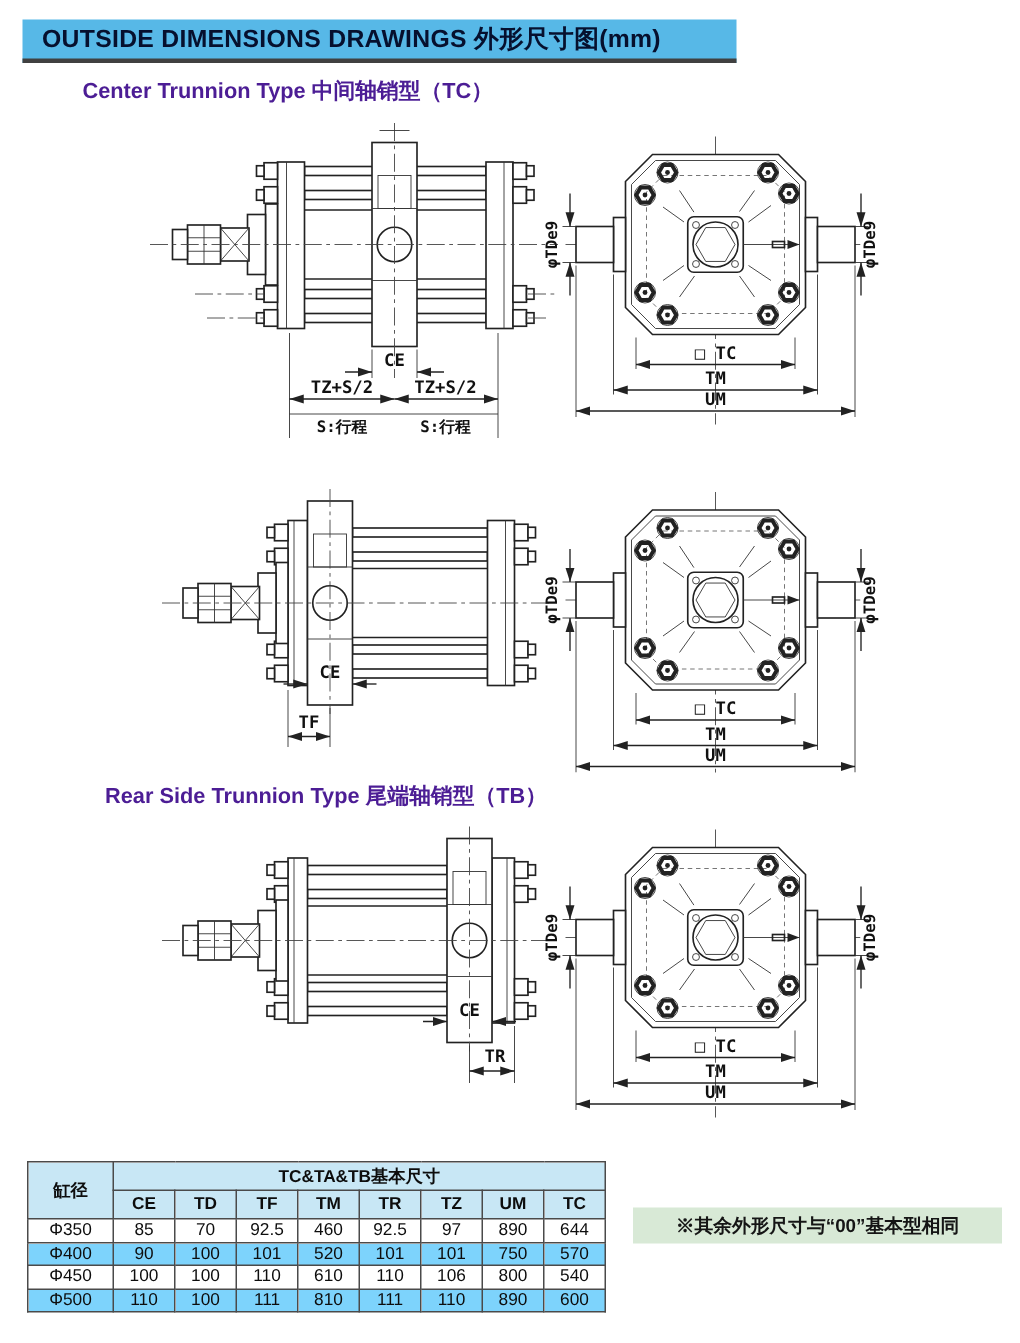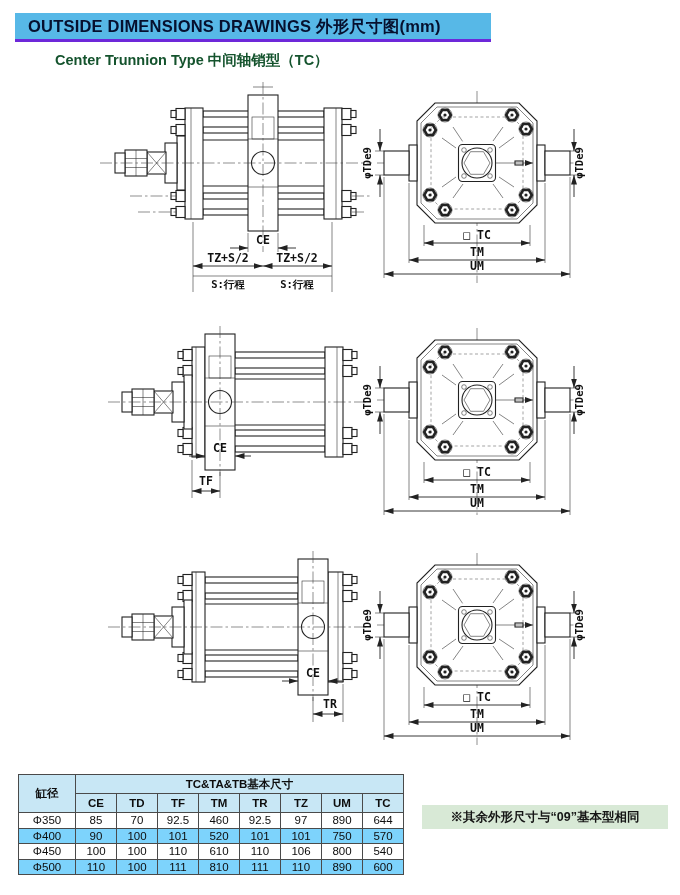--- a/index.html
+++ b/index.html
@@ -1,22 +1,22 @@
 <!DOCTYPE html>
 <html><head>
 <meta charset="utf-8">
 <style>
   html,body{margin:0;padding:0;background:#fff;}
   .page{position:relative;width:680px;height:895px;background:#fff;overflow:hidden;
         font-family:"Liberation Sans",sans-serif;color:#111;}
   .banner{position:absolute;left:15px;top:13px;width:476px;height:26px;
-          background:#57b8e7;border-bottom:3px solid #6d28d9;box-sizing:content-box;}
+          background:#57b8e7;border-bottom:3px solid #404040;box-sizing:content-box;}
   .banner span{display:block;line-height:26px;padding-left:13px;font-size:16.5px;
           font-weight:bold;color:#06102e;letter-spacing:.2px;}
-  .sec-heading{position:absolute;font-size:14.5px;font-weight:bold;color:#14532d;}
+  .sec-heading{position:absolute;font-size:14.5px;font-weight:bold;color:#4c1d95;}
   .h1{left:55px;top:51px;} .h2{left:70px;top:298px;} .h3{left:70px;top:521px;}
   svg.draw{position:absolute;left:0;}
   .ln{fill:none;stroke:#222;stroke-width:1.1;}
   .fw{fill:#fff;stroke:#222;stroke-width:1.1;}
   .tn{fill:none;stroke:#333;stroke-width:.6;}
   .cl{fill:none;stroke:#444;stroke-width:.6;stroke-dasharray:12 3 2.5 3;}
   .dsh{fill:none;stroke:#666;stroke-width:.6;stroke-dasharray:3 2.5;}
   .dim{fill:none;stroke:#222;stroke-width:.9;}
   .dimtxt{font-family:"DejaVu Sans Mono",monospace;font-size:11.5px;font-weight:bold;
           fill:#111;text-anchor:middle;}
@@ -36,20 +36,21 @@
 </head>
 <body>
 
 <div class="page">
 
   <div class="banner">
     <span>OUTSIDE DIMENSIONS DRAWINGS 外形尺寸图(mm)</span>
   </div>
 
   <div class="sec-heading h1">Center Trunnion Type 中间轴销型（TC）</div>
+  <div class="sec-heading h3">Rear Side Trunnion Type 尾端轴销型（TB）</div>
 
   <svg width="0" height="0" style="position:absolute" aria-hidden="true">
     <defs>
       <marker id="arr" markerWidth="11" markerHeight="9" refX="9.5" refY="4" orient="auto-start-reverse" markerUnits="userSpaceOnUse">
         <path d="M0,1 L9.5,4 L0,7 Z" fill="#222"></path>
       </marker>
 
       <g id="bolt">
         <circle r="7" class="tn"></circle>
         <polygon points="5.8,0 2.9,5 -2.9,5 -5.8,0 -2.9,-5 2.9,-5" fill="none" stroke="#222" stroke-width="2.6"></polygon>
@@ -345,15 +346,15 @@
         <td>111</td>
         <td>810</td>
         <td>111</td>
         <td>110</td>
         <td>890</td>
         <td>600</td>
       </tr>
     </tbody>
   </table>
 
-  <div class="note">※其余外形尺寸与“09”基本型相同</div>
+  <div class="note">※其余外形尺寸与“00”基本型相同</div>
 
 </div>
 
 </body></html>

